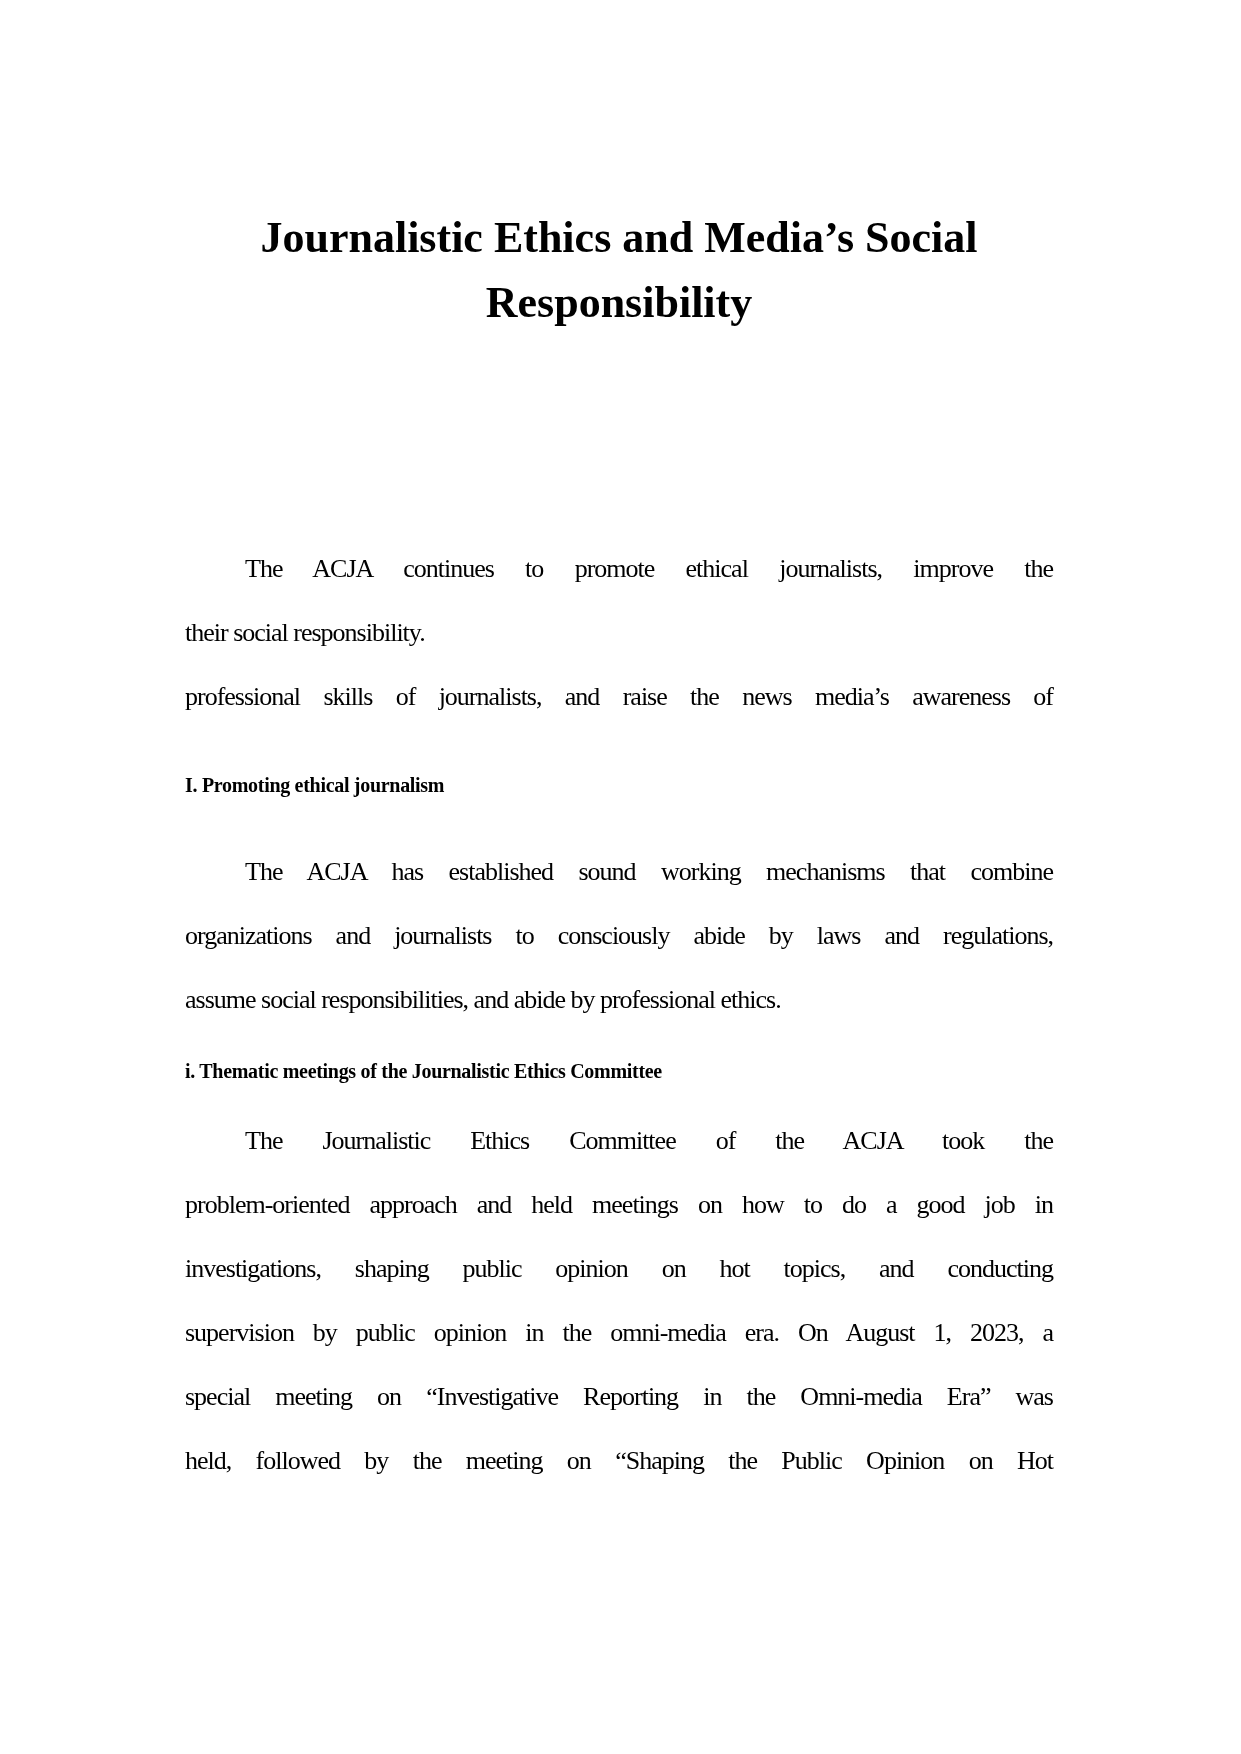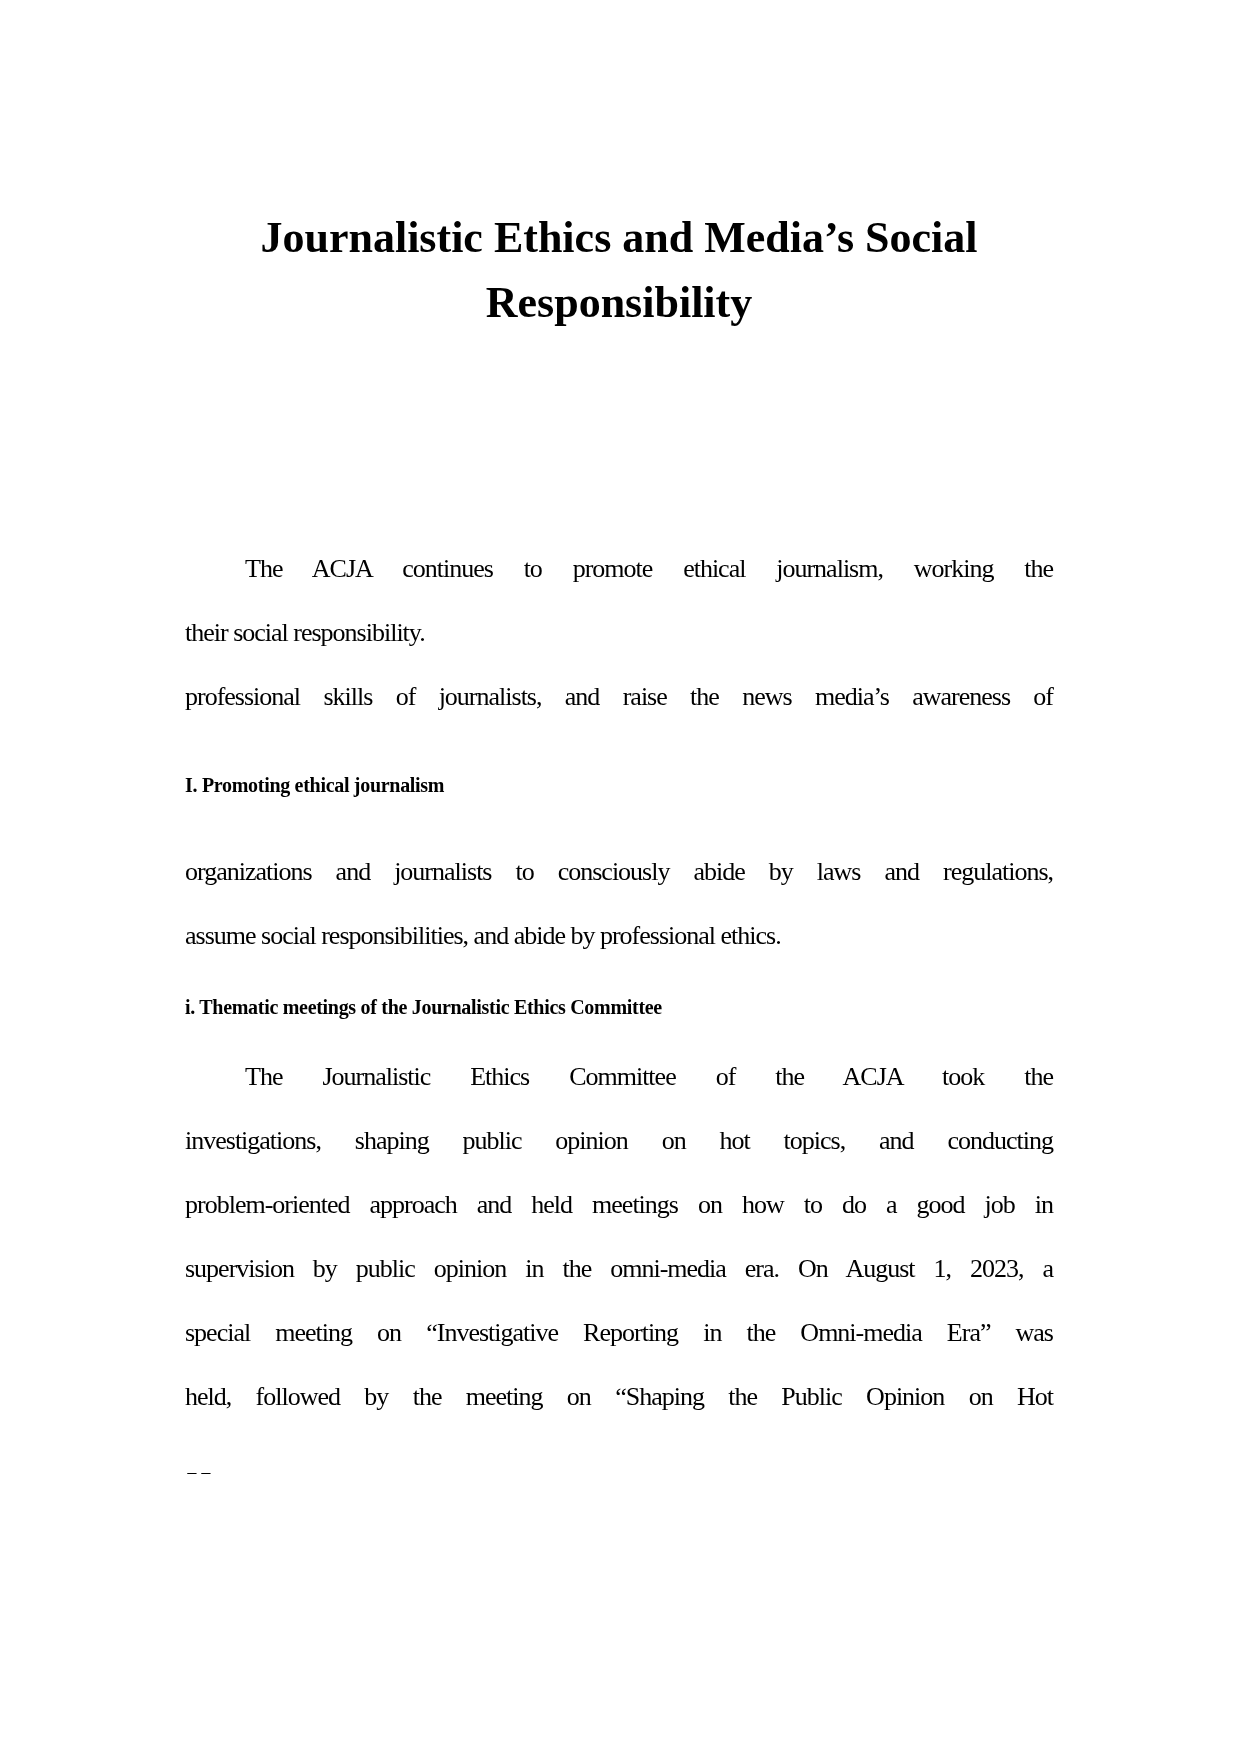--- a/index.html
+++ b/index.html
@@ -59,38 +59,39 @@
 <body>
 
 <div class="page">
 
   <div class="doc-title">
     <div>Journalistic Ethics and Media’s Social</div>
     <div>Responsibility</div>
   </div>
 
   <div class="body-par intro-par">
-    <div class="line indent">The ACJA continues to promote ethical journalism, working the</div>
+    <div class="line indent">The ACJA continues to promote ethical journalists, improve the</div>
     <div class="line flush">their social responsibility.</div>
     <div class="line">professional skills of journalists, and raise the news media’s awareness of</div>
   </div>
 
   <div class="heading section-heading">I. Promoting ethical journalism</div>
 
   <div class="body-par section-par">
+    <div class="line indent">The ACJA has established sound working mechanisms that combine</div>
     <div class="line">organizations and journalists to consciously abide by laws and regulations,</div>
     <div class="line flush">assume social responsibilities, and abide by professional ethics.</div>
   </div>
 
   <div class="heading subsection-heading">i. Thematic meetings of the Journalistic Ethics Committee</div>
 
   <div class="body-par subsection-par">
     <div class="line indent">The Journalistic Ethics Committee of the ACJA took the</div>
+    <div class="line">problem-oriented approach and held meetings on how to do a good job in</div>
     <div class="line">investigations, shaping public opinion on hot topics, and conducting</div>
-    <div class="line">problem-oriented approach and held meetings on how to do a good job in</div>
     <div class="line">supervision by public opinion in the omni-media era. On August 1, 2023, a</div>
     <div class="line">special meeting on “Investigative Reporting in the Omni-media Era” was</div>
     <div class="line">held, followed by the meeting on “Shaping the Public Opinion on Hot</div>
   </div>
 
   <div class="page-number">55</div>
 
 </div>
 
 </body></html>

